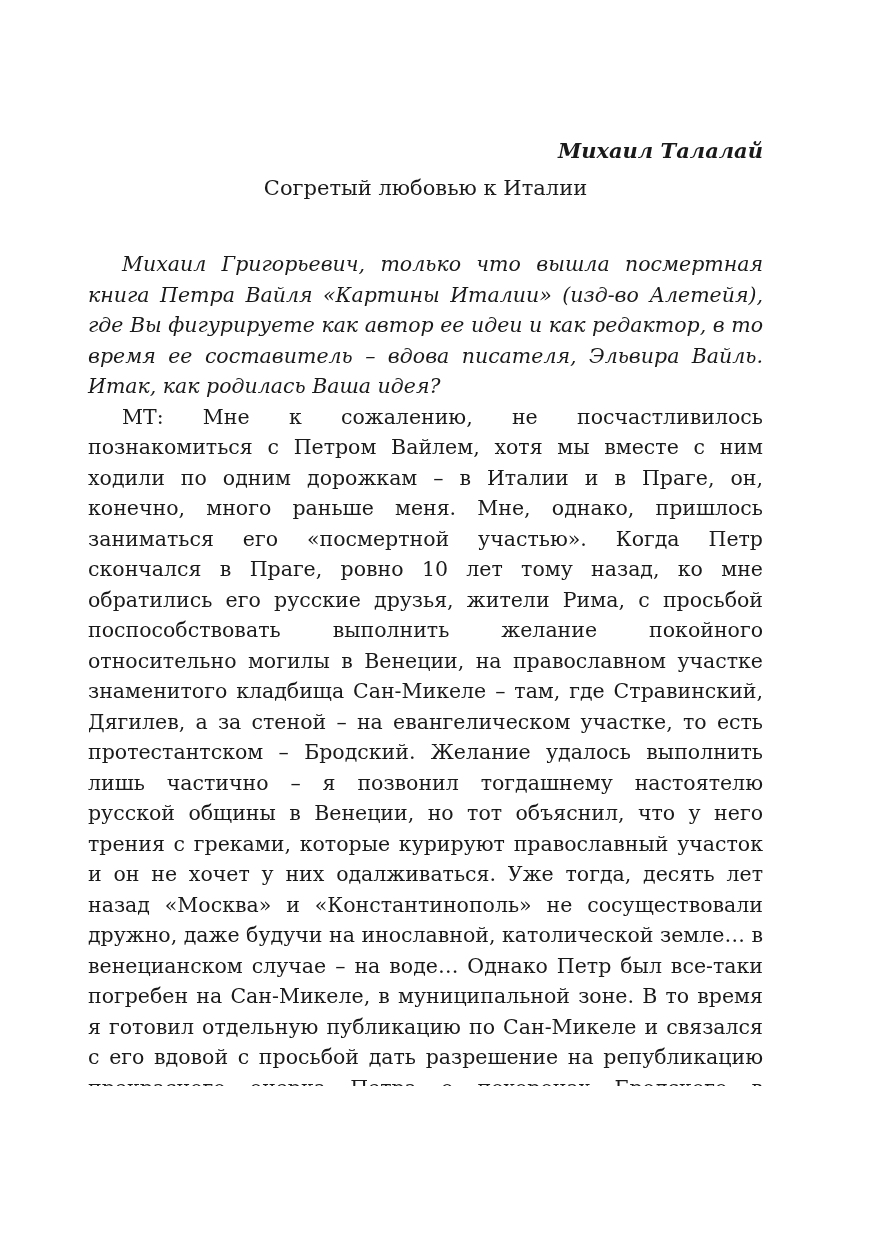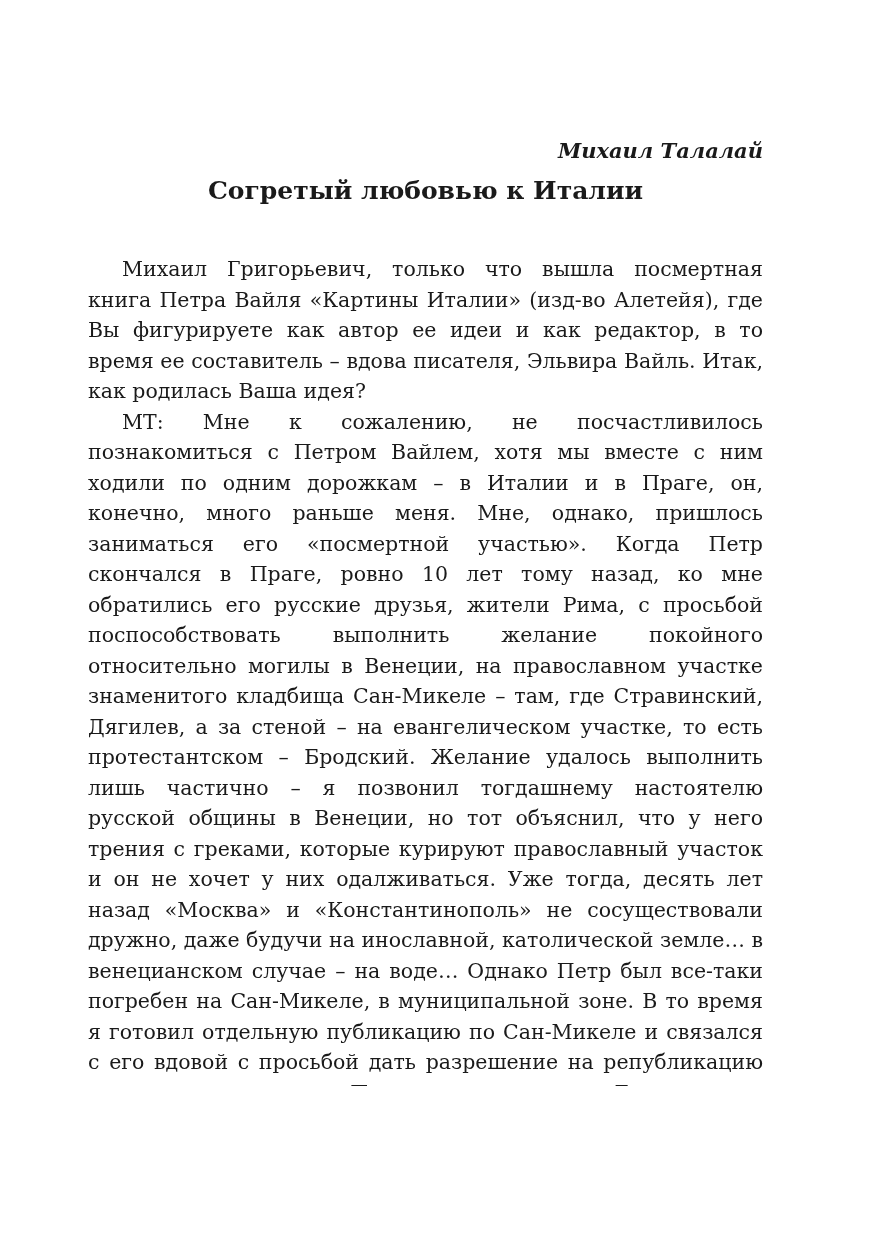--- a/index.html
+++ b/index.html
@@ -21,35 +21,36 @@
   .author {
     text-align: right;
     font-style: italic;
     font-weight: bold;
     font-size: 21px;
     line-height: 1.2;
     margin: 0 0 12px 0;
   }
   .title {
     text-align: center;
-    font-weight: bold;
-    font-size: 25px;
+    font-weight: normal;
+    font-size: 21px;
     line-height: 1.25;
     margin: 0 0 48px 0;
   }
   .body-text p {
     margin: 0;
     font-size: 20.5px;
     line-height: 30.5px;
     text-align: justify;
     text-indent: 34px;
     hyphens: auto;
     -webkit-hyphens: auto;
   }
   .body-text p.italic {
+    font-style: italic;
   }
 </style>
 </head>
 <body>
 
 <div class="page">
   <div class="author">Михаил Талалай</div>
 
   <h1 class="title">Согретый любовью к Италии</h1>
 

